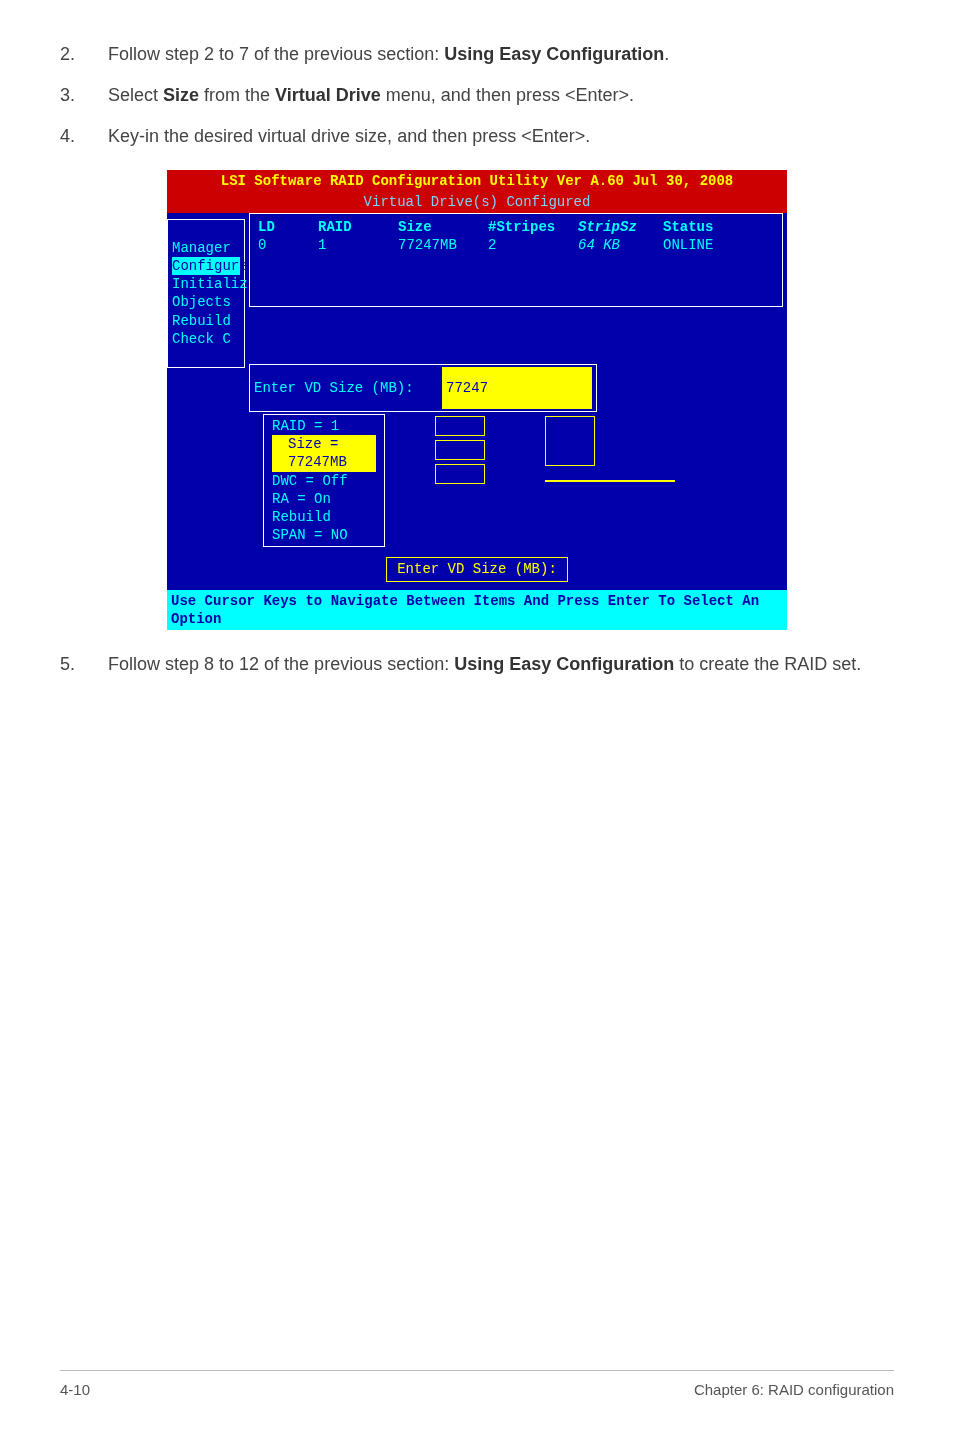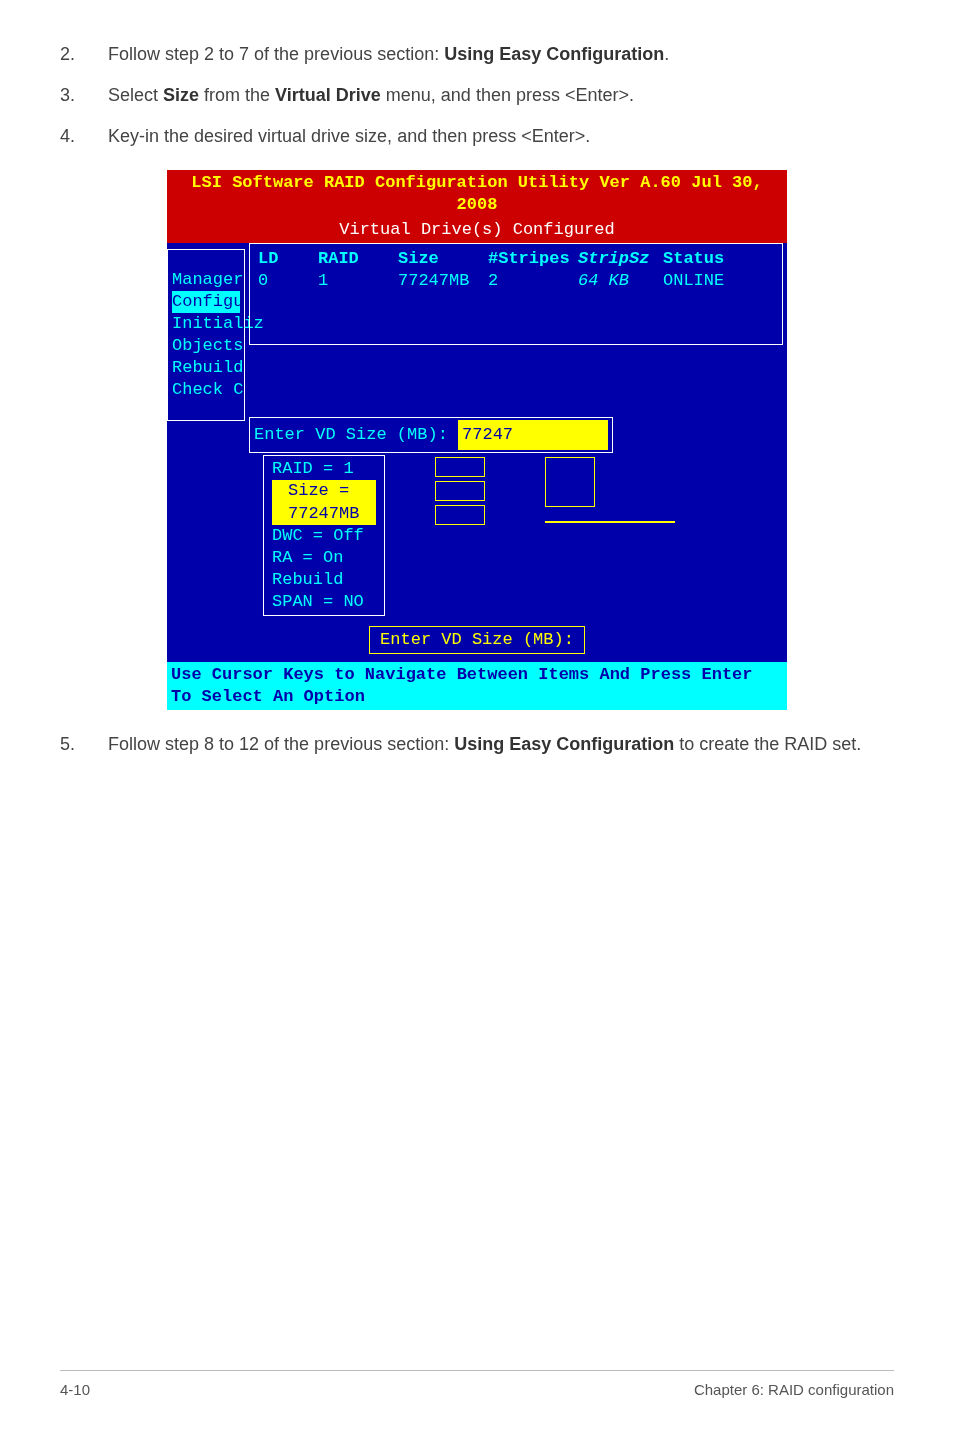--- a/index.html
+++ b/index.html
@@ -27,34 +27,34 @@
     flex-shrink: 0;
   }
   .step-text { flex: 1; }
   .bold { font-weight: bold; color: #333; }
 
   .bios-container {
     width: 620px;
     margin: 20px auto 20px auto;
     background: #0000aa;
     font-family: "Courier New", monospace;
-    font-size: 17px;
+    font-size: 14px;
     color: #fff;
     line-height: 1.3;
   }
   .bios-header {
     background: #cc0000;
     color: #ffff00;
     text-align: center;
     font-weight: bold;
     padding: 2px 0;
   }
   .bios-subheader {
     background: #cc0000;
-    color: #ffffff;
+    color: #7dd3fc;
     text-align: center;
     position: relative;
     padding: 0 0 2px 0;
   }
   .bios-subheader::before {
     content: "";
     position: absolute;
     left: 120px; right: 120px;
     top: 8px;
     height: 0;
@@ -102,23 +102,24 @@
     border: 1px solid #fff;
     margin: 4px 0 0 0;
     padding: 2px 4px;
     color: #00ffff;
     background: #0000aa;
     display: inline-block;
   }
   .input-field {
     background: #ffff00;
     color: #0000aa;
-    padding: 4px 4px;
+    padding: 12px 4px;
     display: inline-block;
     width: 150px;
+    margin-left: 20px;
   }
 
   .props-box {
     border: 1px solid #fff;
     margin-top: 2px;
     padding: 2px 8px;
     color: #00ffff;
     width: 122px;
   }
   .props-box .sel {

